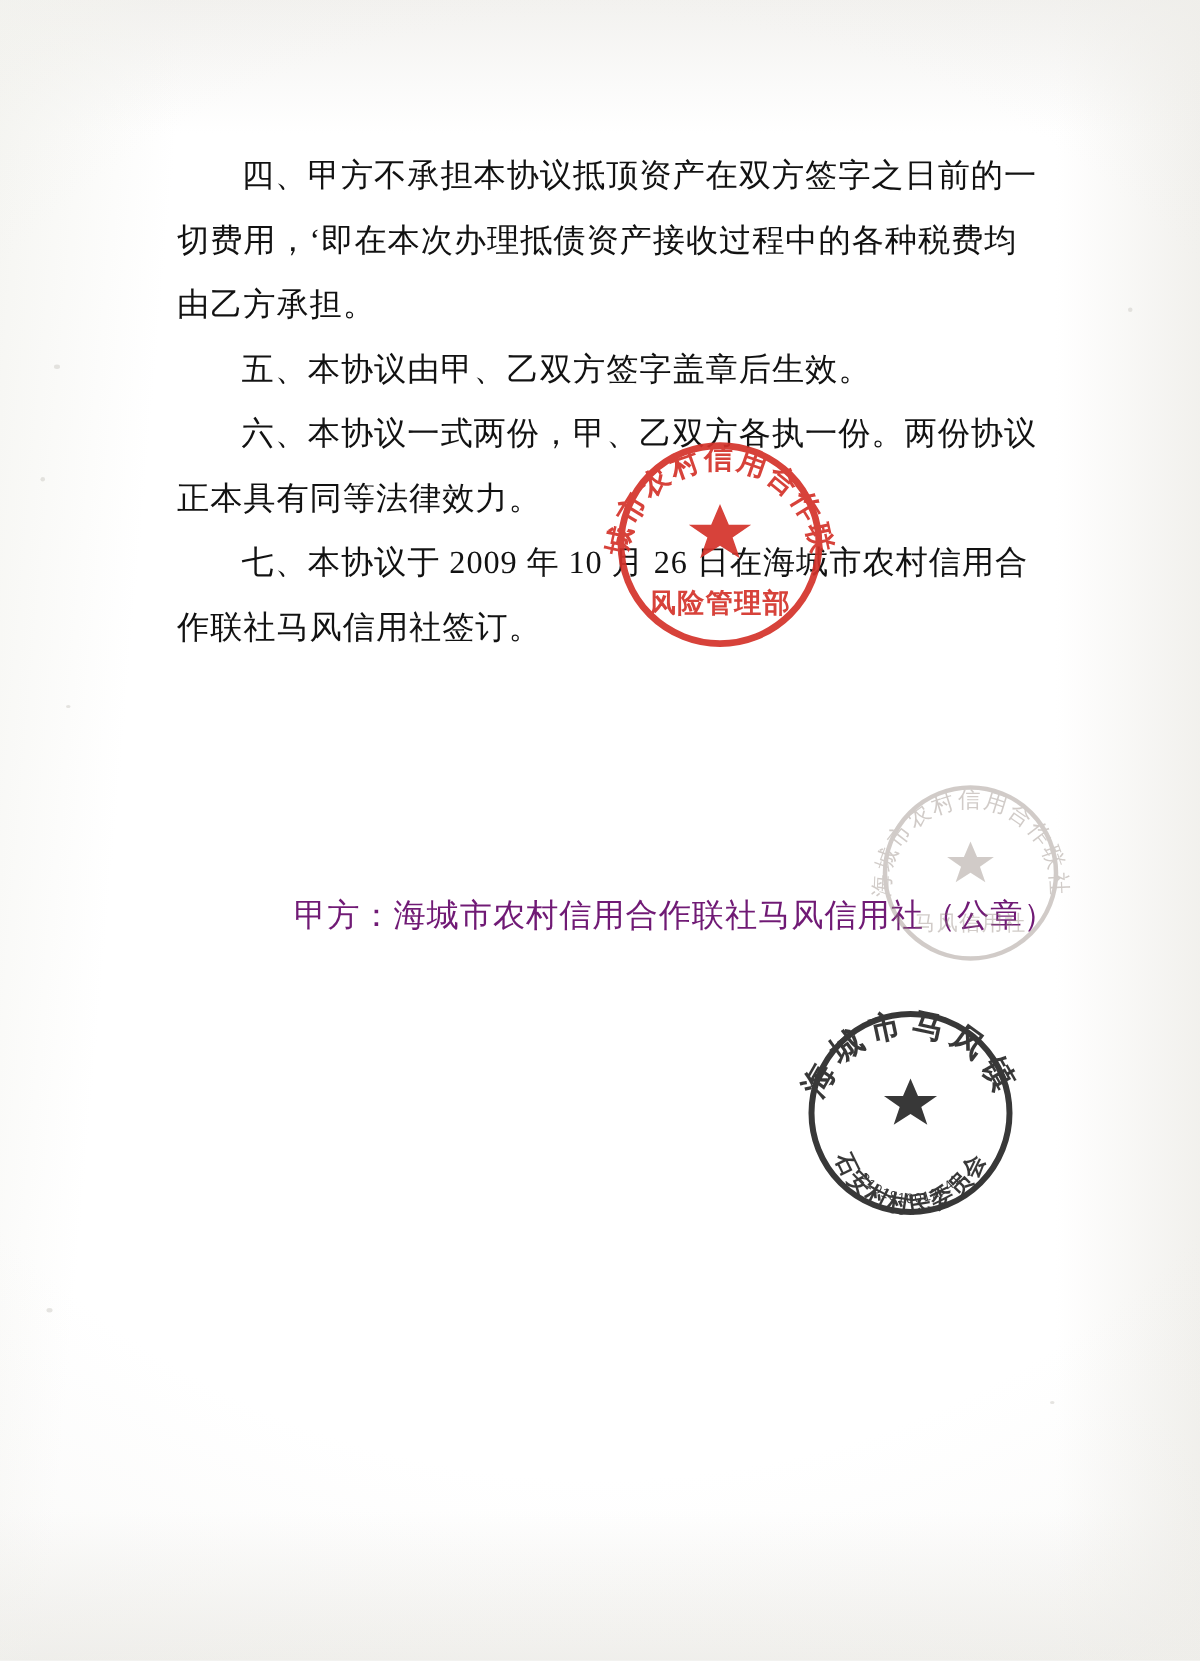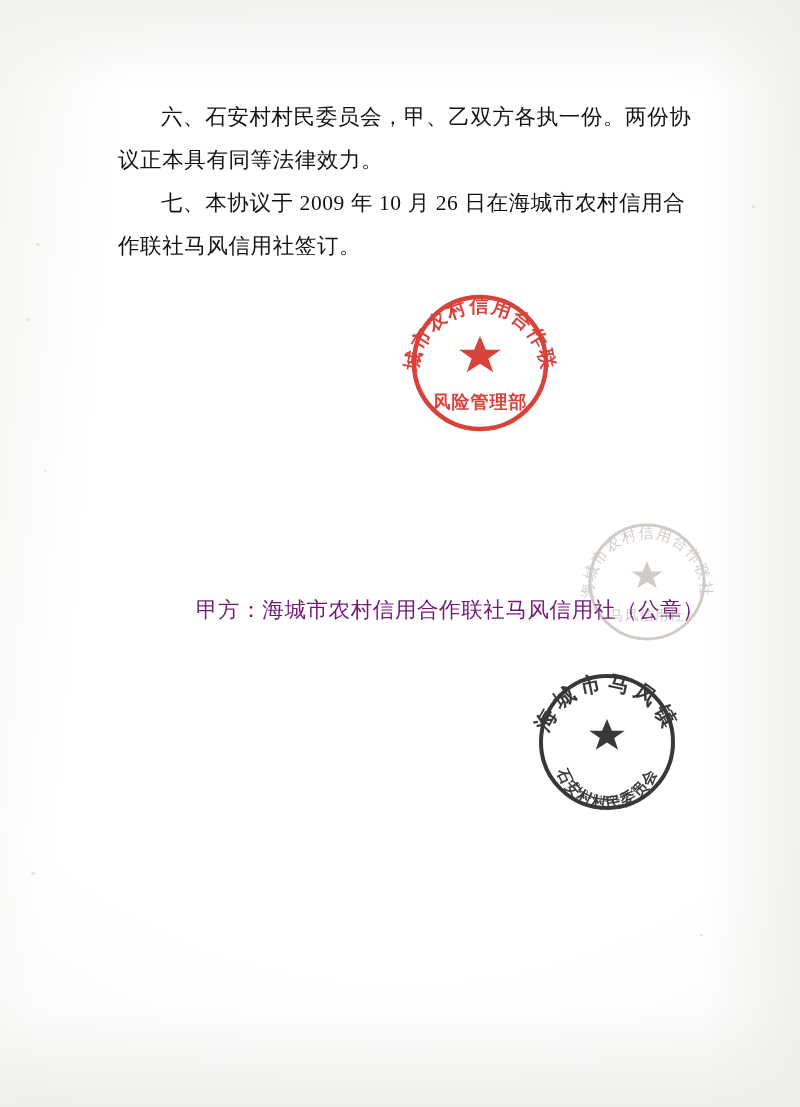--- a/index.html
+++ b/index.html
@@ -103,21 +103,23 @@
   <div class="paper-tint"></div>
 
   <div class="speck" style="left:36px;top:243px;width:4px;height:3px;"></div>
   <div class="speck" style="left:27px;top:318px;width:3px;height:3px;"></div>
   <div class="speck" style="left:44px;top:470px;width:3px;height:2px;"></div>
   <div class="speck" style="left:31px;top:872px;width:4px;height:3px;"></div>
   <div class="speck" style="left:752px;top:205px;width:3px;height:3px;"></div>
   <div class="speck" style="left:700px;top:934px;width:3px;height:2px;"></div>
 
   <div class="body-text">
-    <p class="para">六、石安村村民委员会，甲、乙双方各执一份。两份协议正本具有同等法律效力。</p>
+    <p class="para">四、甲方不承担本协议抵顶资产在双方签字之日前的一切费用，‘即在本次办理抵债资产接收过程中的各种税费均由乙方承担。</p>
+    <p class="para">五、本协议由甲、乙双方签字盖章后生效。</p>
+    <p class="para">六、本协议一式两份，甲、乙双方各执一份。两份协议正本具有同等法律效力。</p>
     <p class="para">七、本协议于 2009 年 10 月 26 日在海城市农村信用合作联社马风信用社签订。</p>
   </div>
 
   <div class="sig-line" id="sig-party-a">甲方：海城市农村信用合作联社马风信用社（公章）</div>
 
   <div class="stamp" id="stamp-red">
     <svg viewBox="0 0 170 170" width="170" height="170" aria-hidden="true">
       <defs>
         <path id="redArcOuter" d="M 85,85 m -62,0 a 62,62 0 1,1 124,0" fill="none"></path>
         <path id="redArcTop" d="M 23,96 a 62,62 0 0 1 124,0" fill="none"></path>

